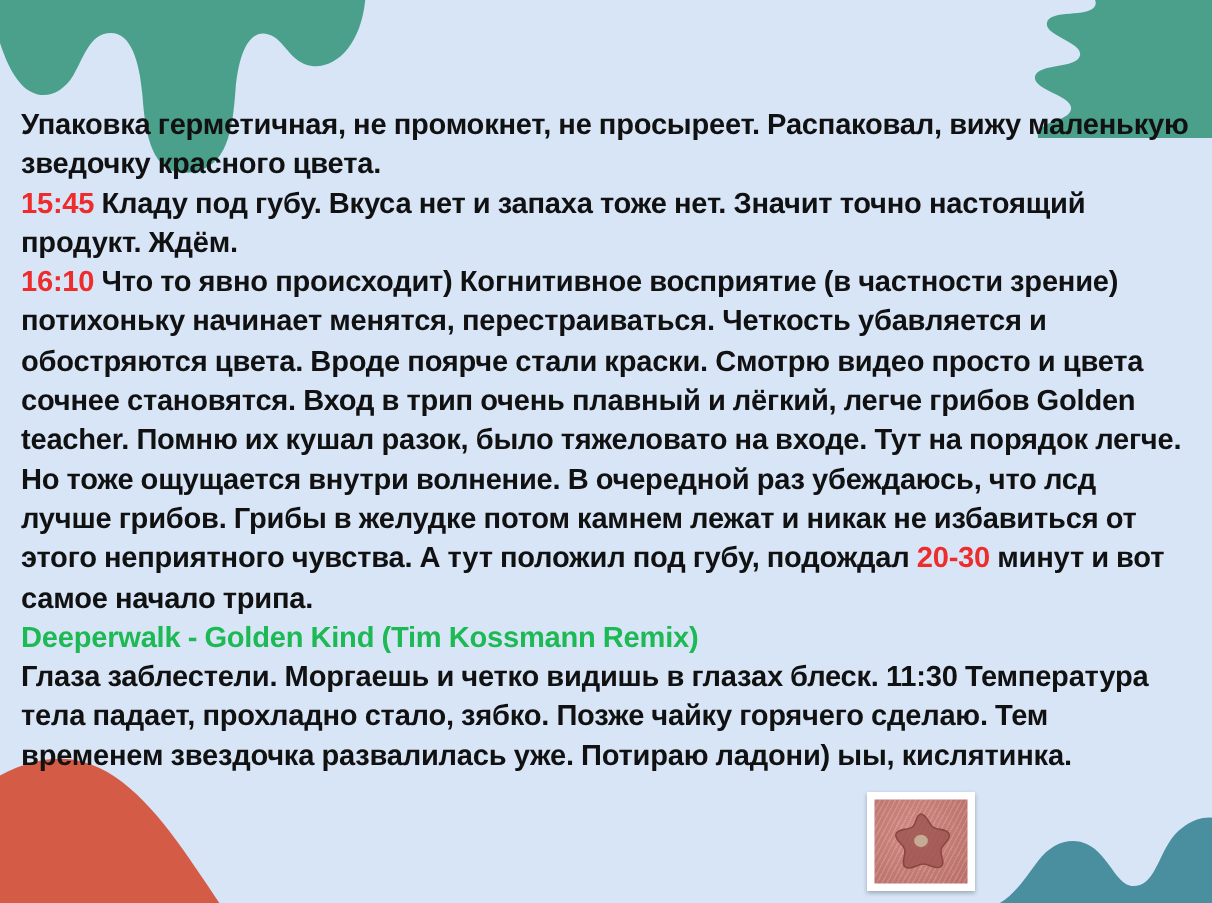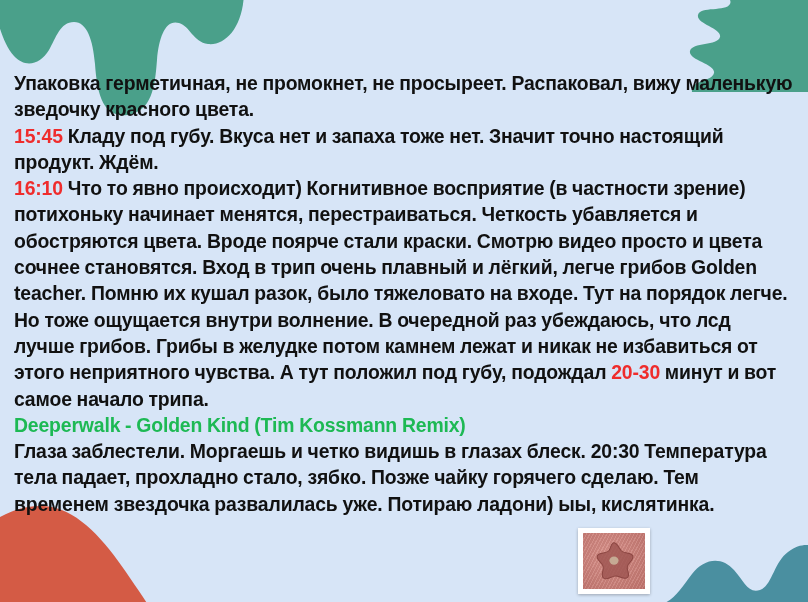--- a/index.html
+++ b/index.html
@@ -158,21 +158,21 @@
 
     <p>
       <span class="time-red">16:10</span><span> Что то явно происходит) Когнитивное восприятие (в частности зрение) потихоньку начинает менятся, перестраиваться. Четкость убавляется и обостряются цвета. Вроде поярче стали краски. Смотрю видео просто и цвета сочнее становятся. Вход в трип очень плавный и лёгкий, легче грибов Golden teacher. Помню их кушал разок, было тяжеловато на входе. Тут на порядок легче. Но тоже ощущается внутри волнение. В очередной раз убеждаюсь, что лсд лучше грибов. Грибы в желудке потом камнем лежат и никак не избавиться от этого неприятного чувства. А тут положил под губу, подождал </span><span class="time-red">20-30</span><span> минут и вот самое начало трипа.</span>
     </p>
 
     <p>
       <span class="track-green">Deeperwalk - Golden Kind (Tim Kossmann Remix)</span>
     </p>
 
     <p>
-      <span>Глаза заблестели. Моргаешь и четко видишь в глазах блеск. 20:30 Температура тела падает, прохладно стало, зябко. Позже чайку горячего сделаю. Тем временем звездочка развалилась уже. Потираю ладони) ыы, кислятинка.</span>
+      <span>Глаза заблестели. Моргаешь и четко видишь в глазах блеск. 11:30 Температура тела падает, прохладно стало, зябко. Позже чайку горячего сделаю. Тем временем звездочка развалилась уже. Потираю ладони) ыы, кислятинка.</span>
     </p>
 
   </div>
 
   <div id="photo-thumb">
     <div class="photo-inner">
       <svg class="star-blot" viewBox="0 0 100 96" xmlns="http://www.w3.org/2000/svg">
         <path fill="#9e5450" fill-opacity="0.82" stroke="#8c4642" stroke-width="2.5" d="M50,4
           C58,4 62,18 68,24
           C75,31 92,26 95,36

